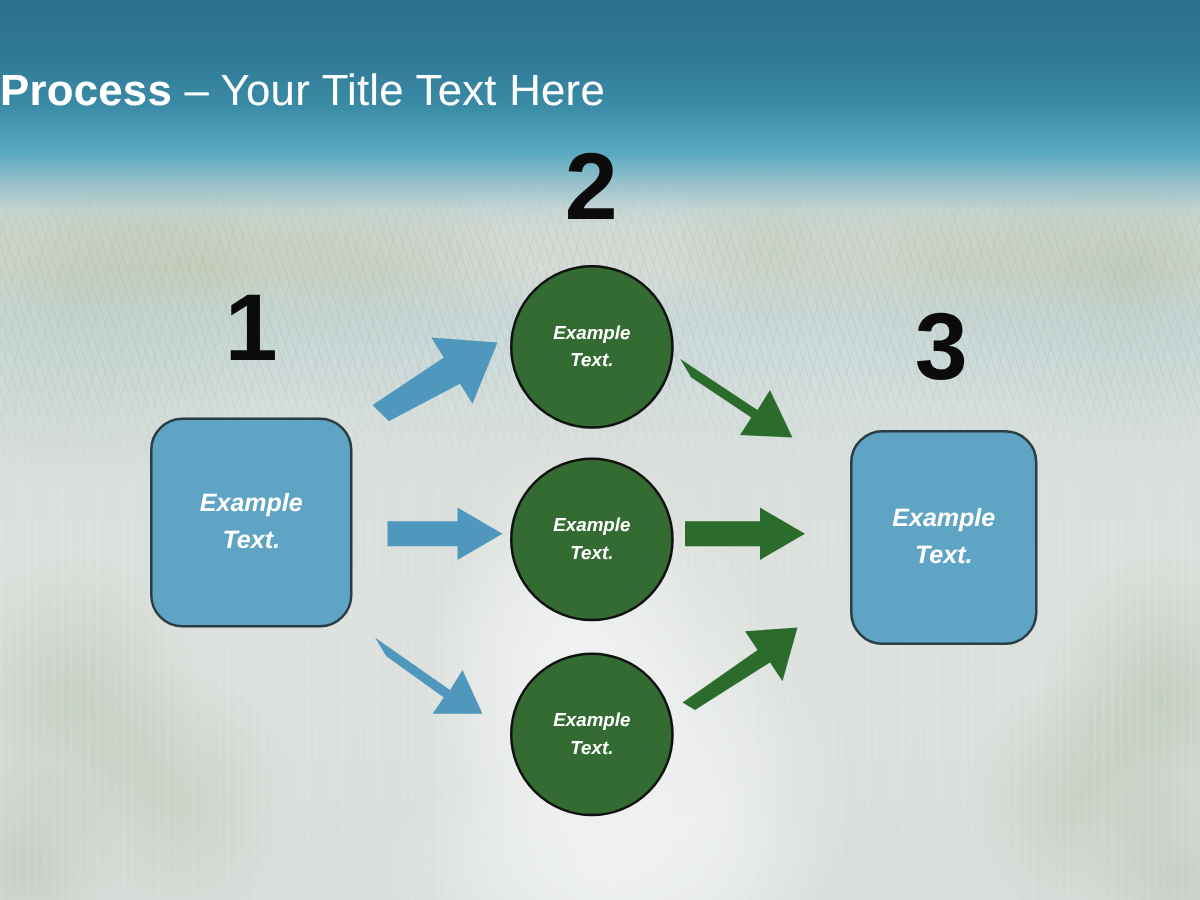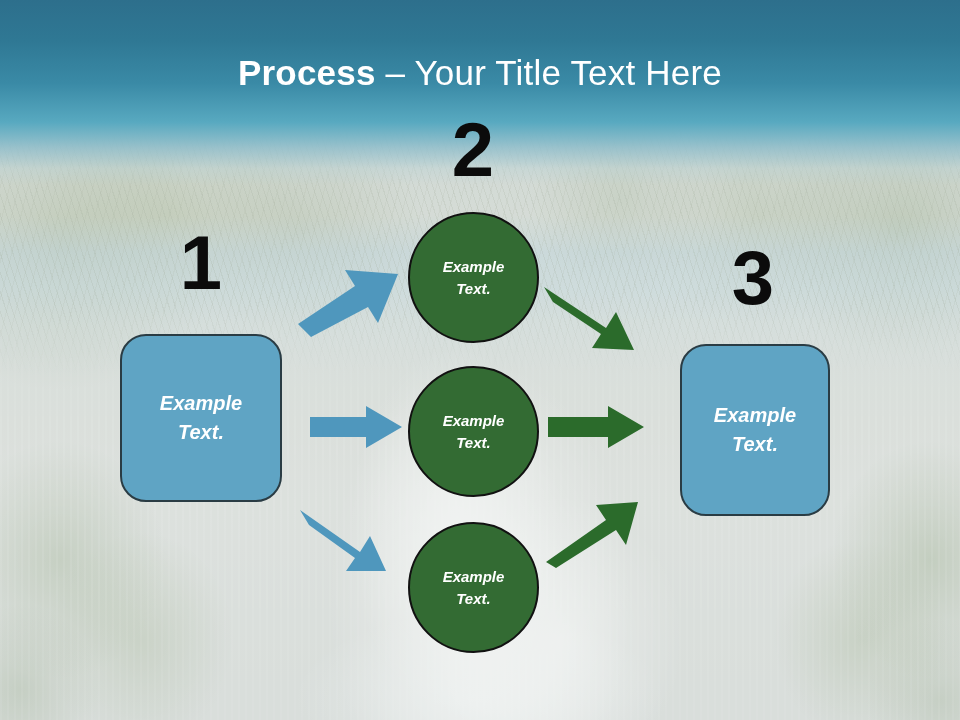--- a/index.html
+++ b/index.html
@@ -135,21 +135,20 @@
       rgba(200,218,218,0) 100%);
     pointer-events: none;
   }
 
   
   .title {
     position: absolute;
     left: 0;
     top: 52px;
     width: 960px;
-    text-align: center;
     color: #ffffff;
     font-size: 35px;
     line-height: 42px;
     letter-spacing: 0.2px;
     white-space: nowrap;
   }
   .title .t-bold { font-weight: bold; }
   .title .t-rest { font-weight: normal; }
 
   

